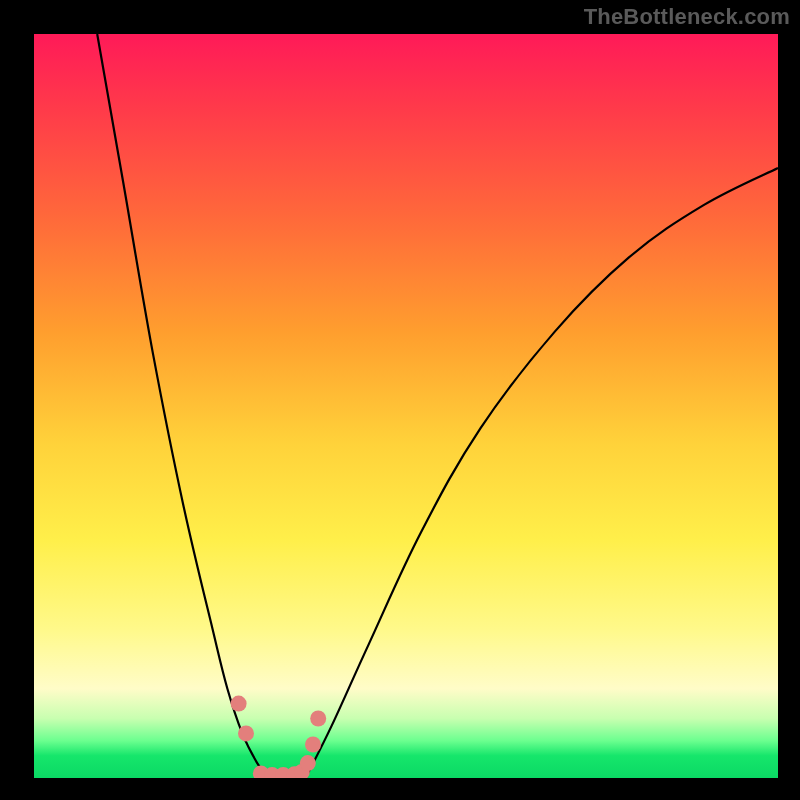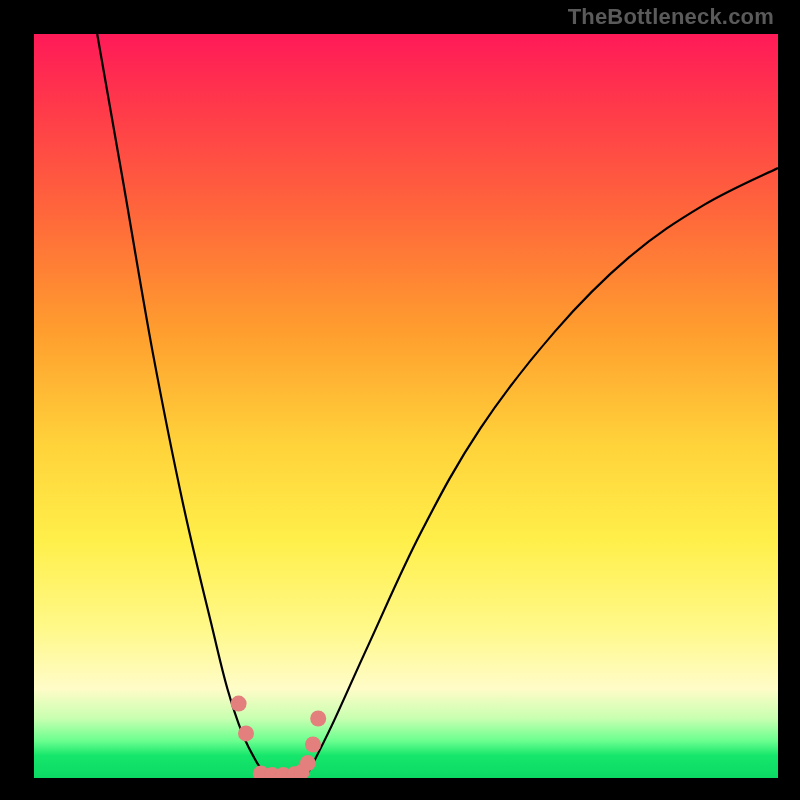--- a/index.html
+++ b/index.html
@@ -12,21 +12,21 @@
   }
   .frame {
     width: 800px;
     height: 800px;
     background: #000;
     position: relative;
   }
   .watermark {
     position: absolute;
     top: 4px;
-    right: 26px;
+    right: 10px;
     font-size: 22px;
     font-weight: 600;
     color: #5a5a5a;
     letter-spacing: 0.2px;
     z-index: 10;
   }
   .plot {
     position: absolute;
     left: 34px;
     top: 34px;

